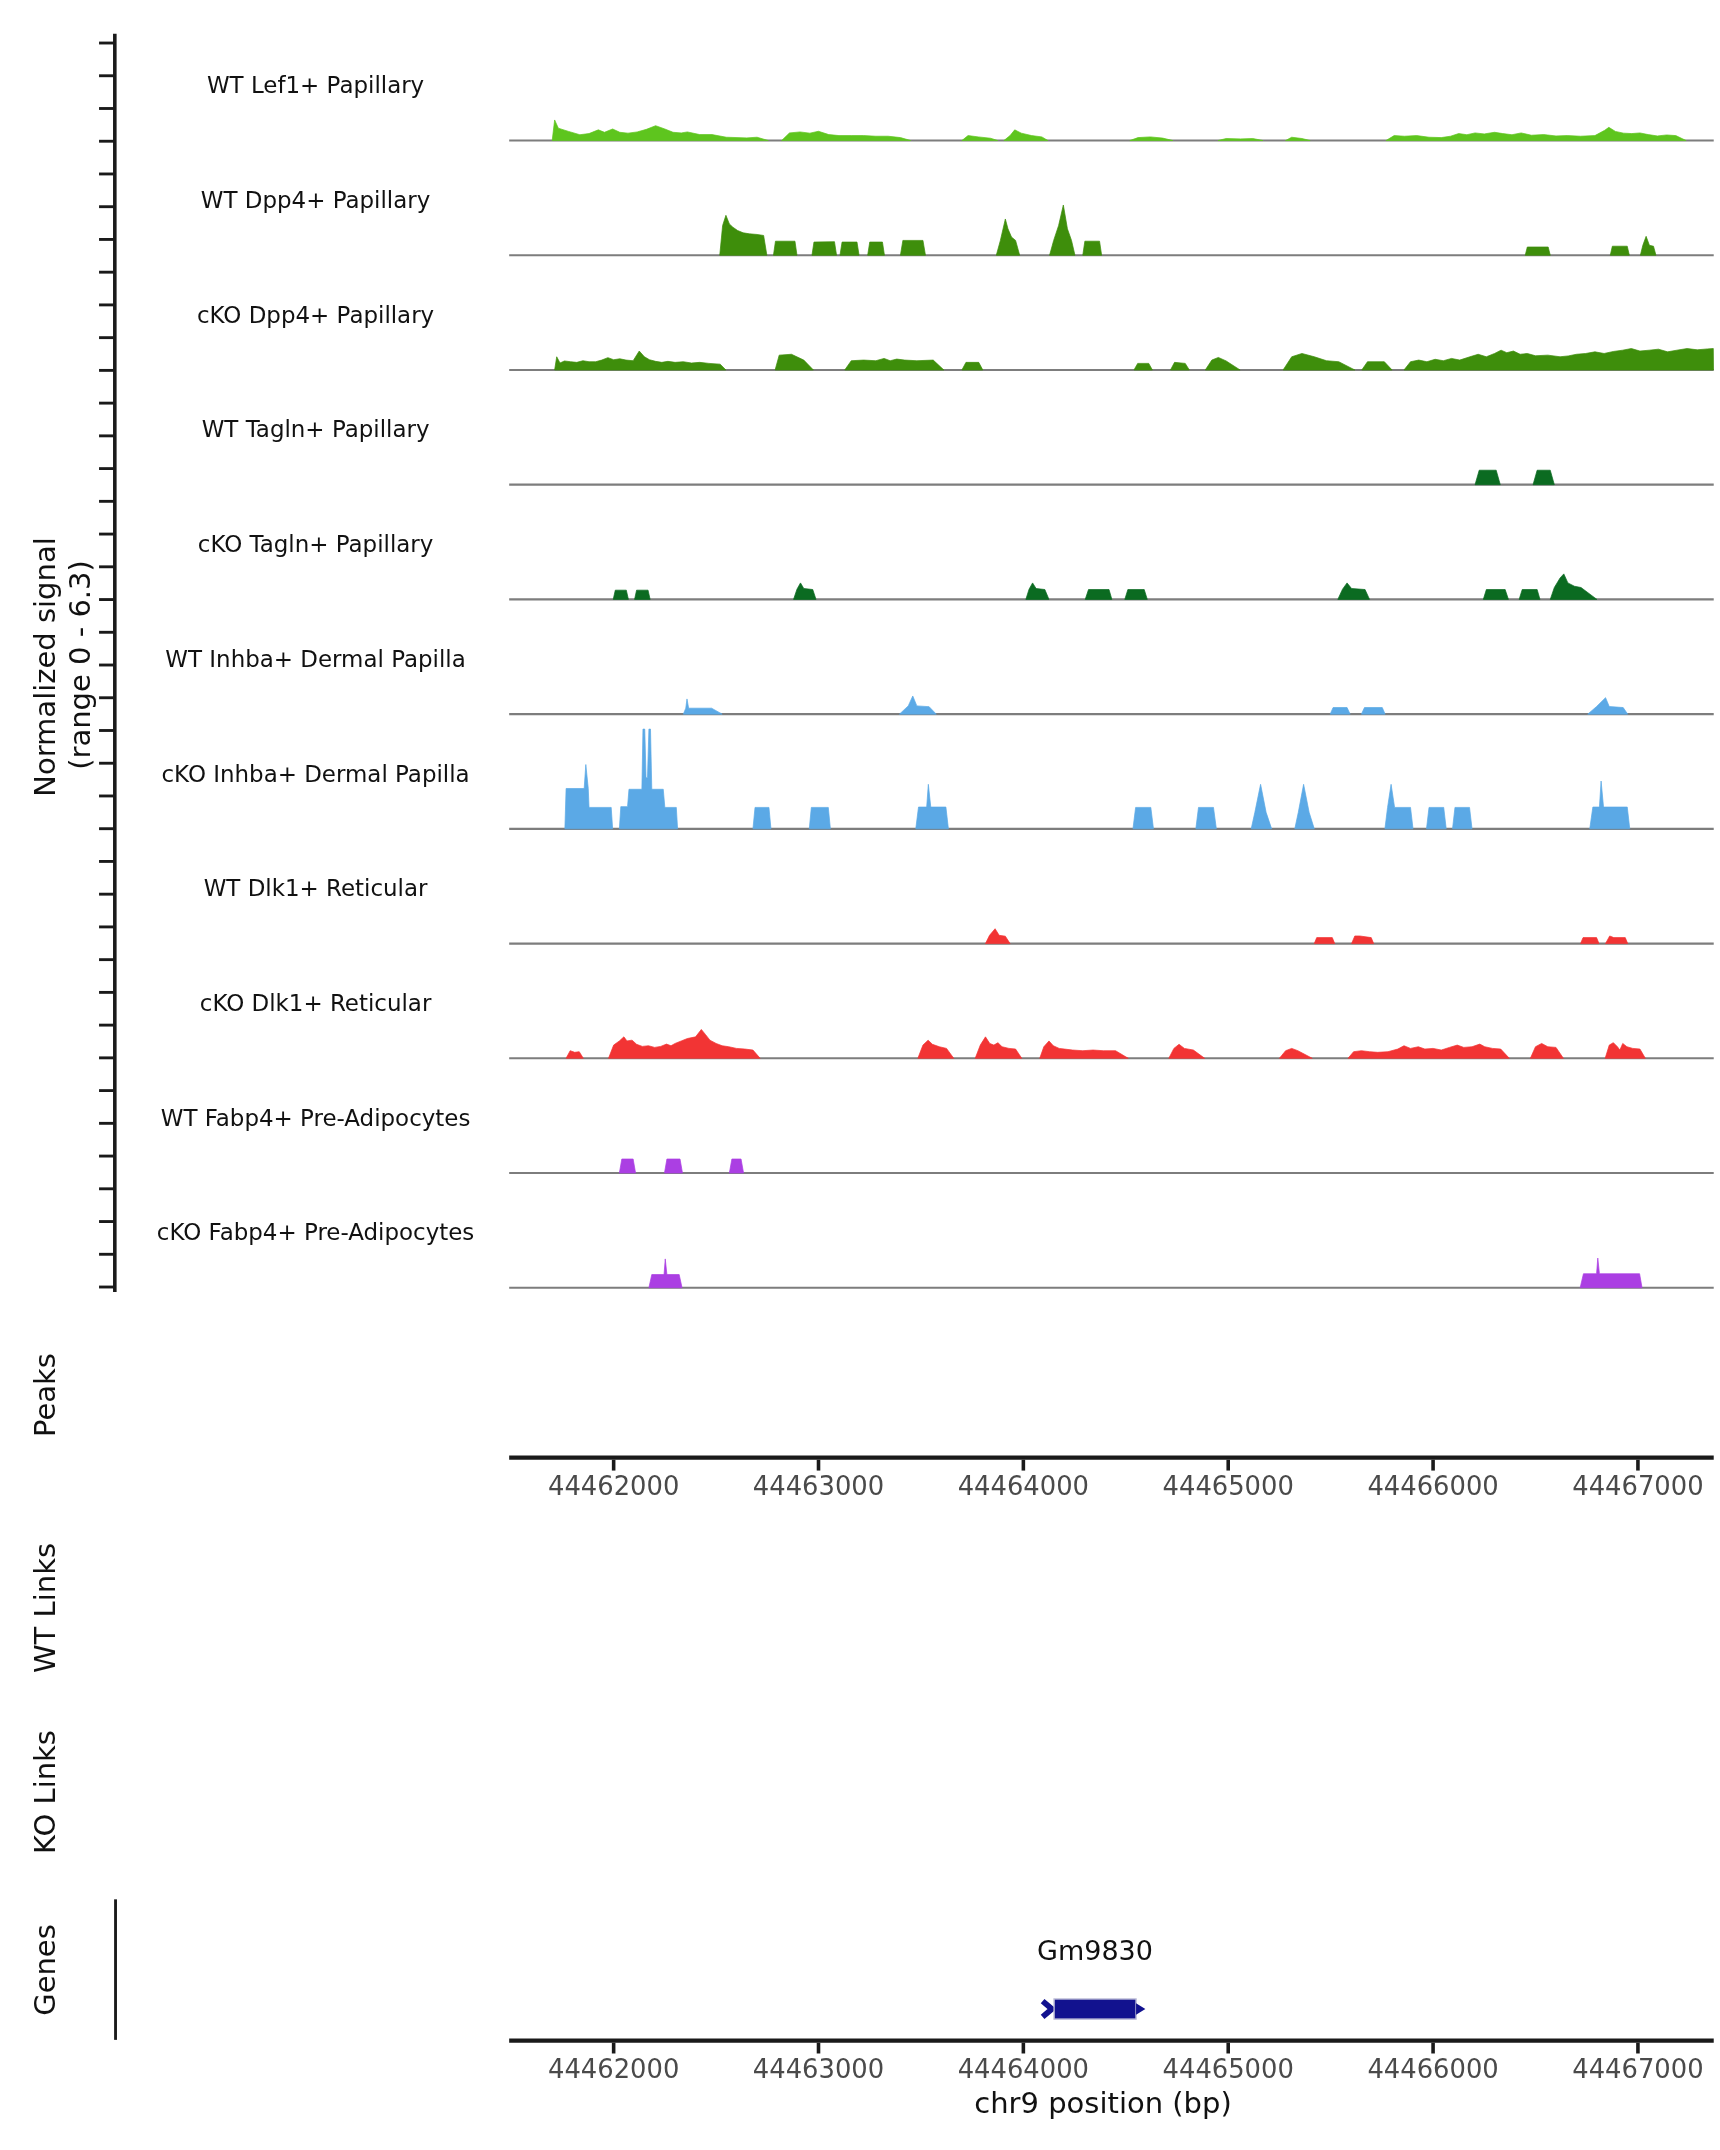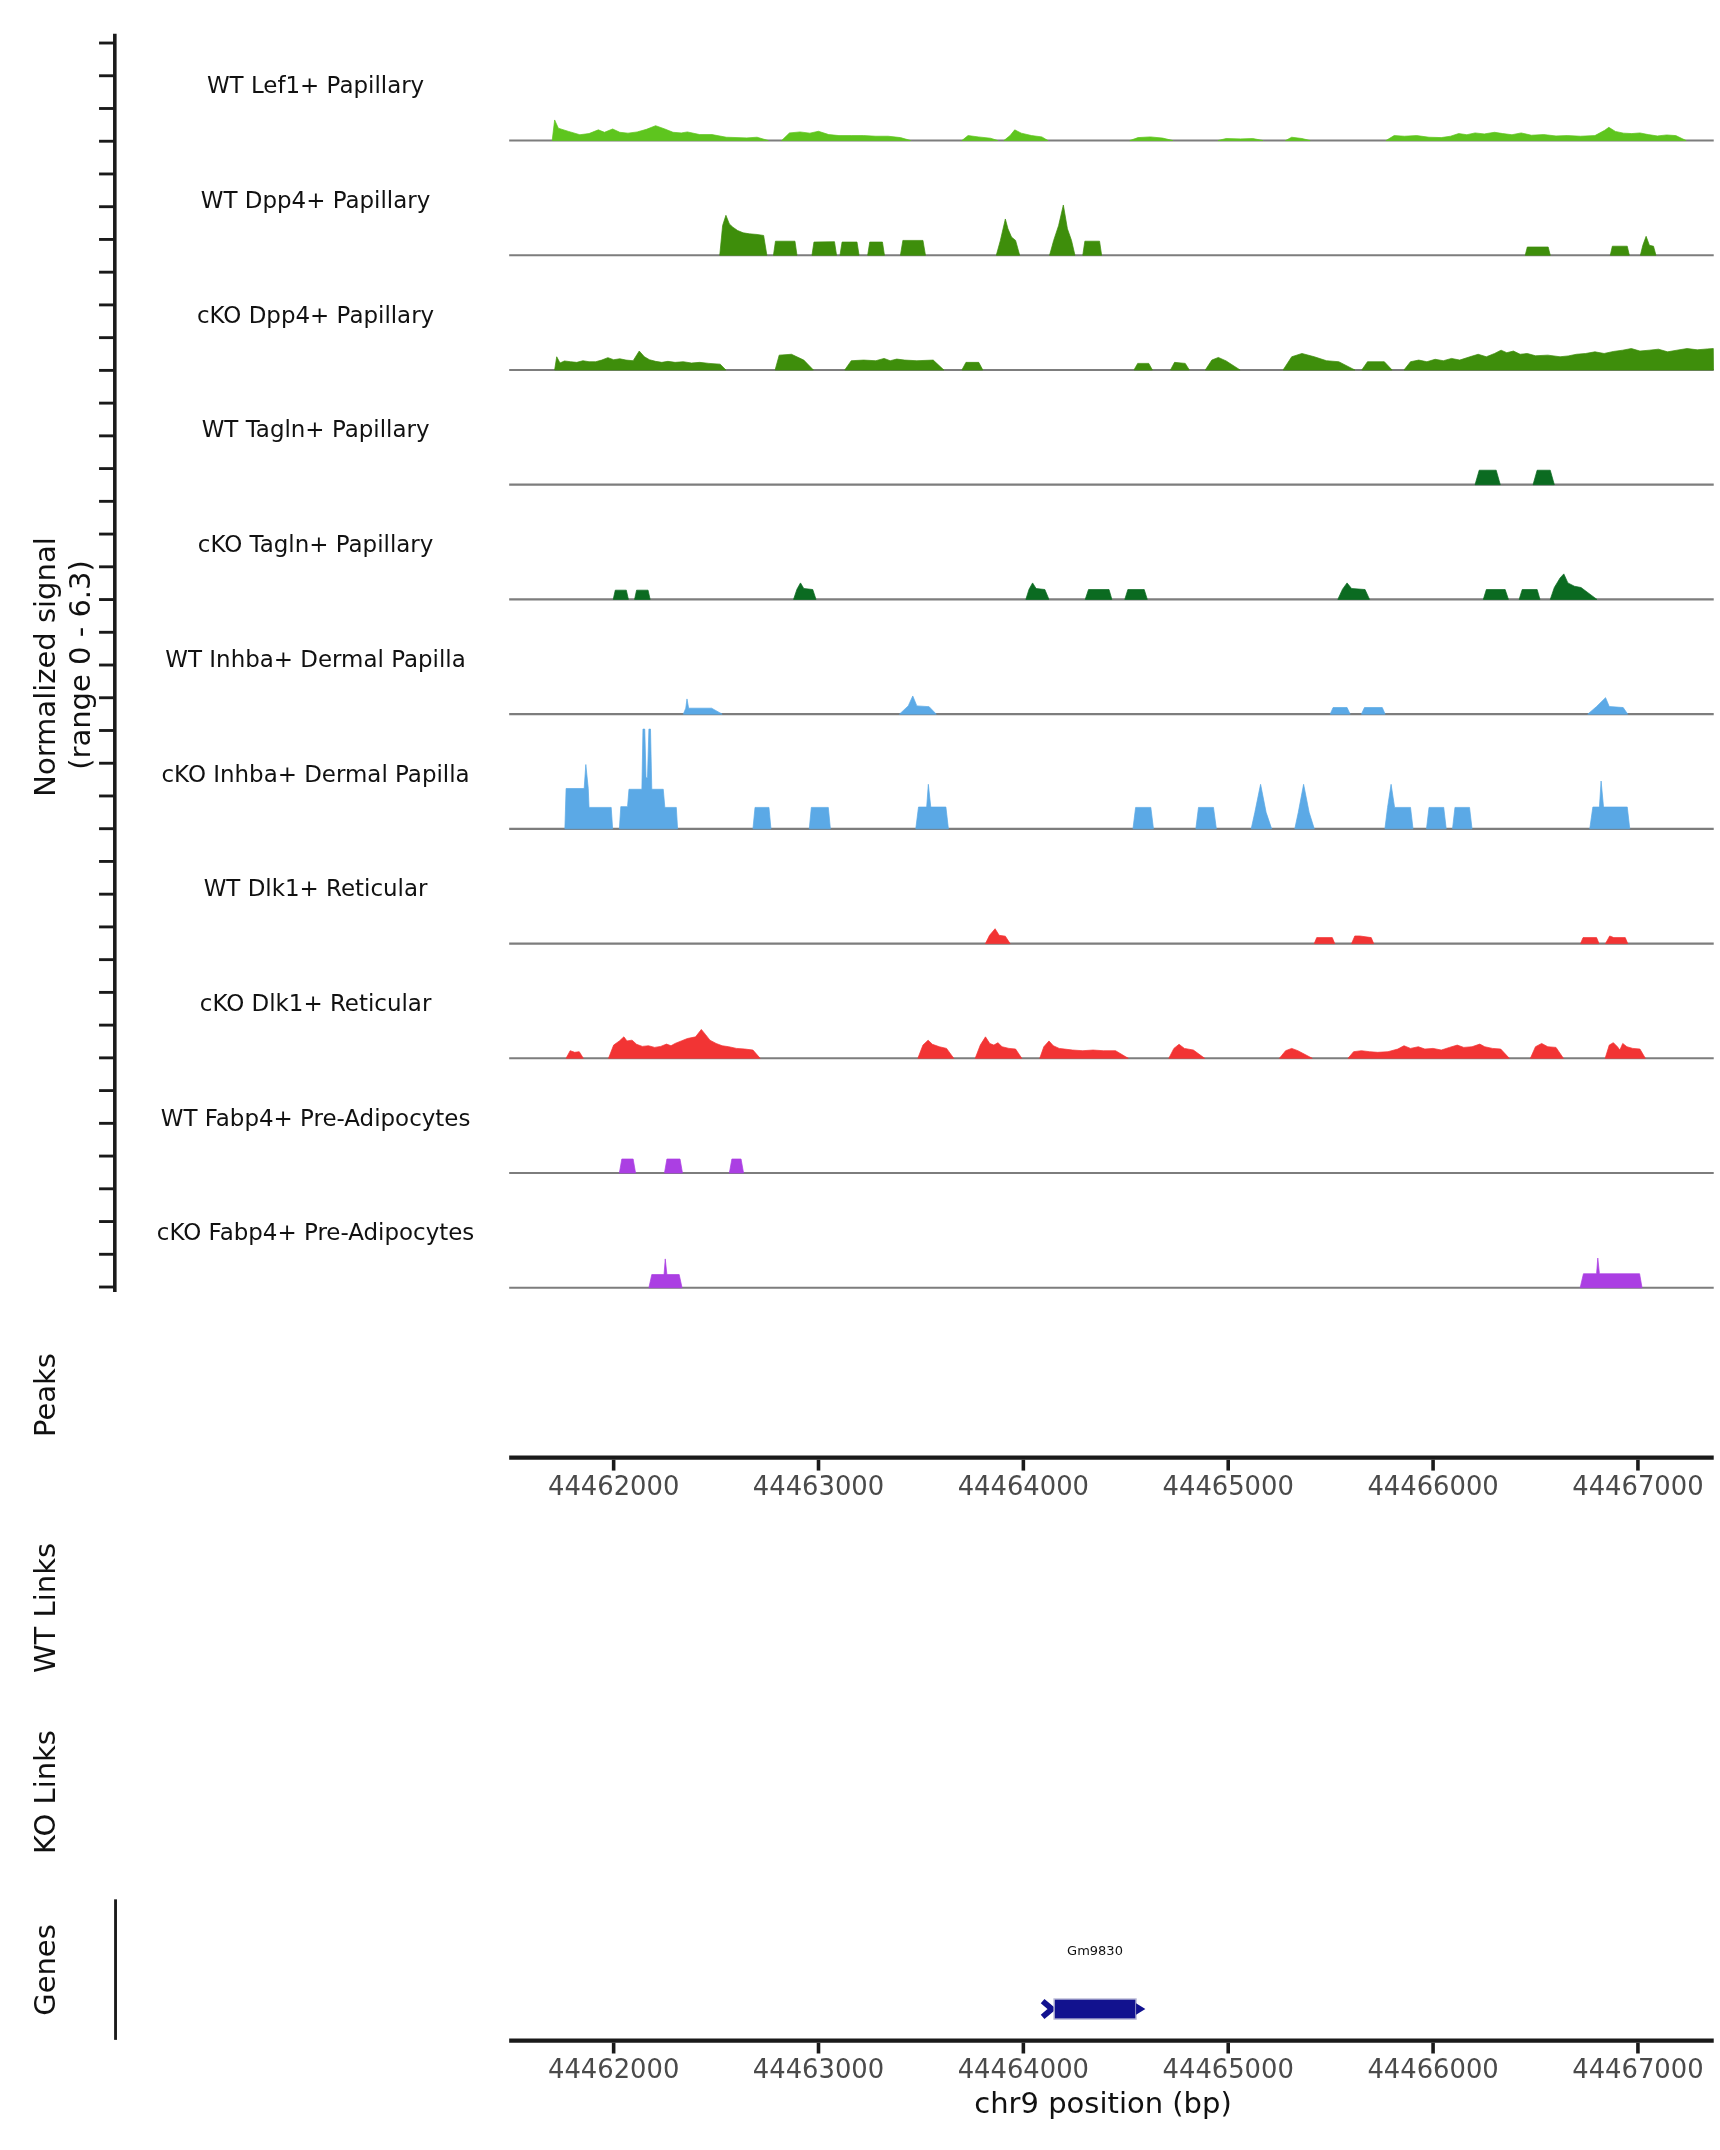--- a/index.html
+++ b/index.html
@@ -11,21 +11,21 @@
        font-size:29px;color:#111111;}
   .ylab1{left:45px;top:667px;}
   .ylab2{left:80px;top:665px;}
   .peaks-lab{left:45px;top:1395px;}
   .wtlinks-lab{left:45px;top:1608px;}
   .kolinks-lab{left:45px;top:1792px;}
   .genes-lab{left:45px;top:1970px;}
   .xlabel{position:absolute;white-space:nowrap;transform:translate(-50%,-50%);
           font-size:29px;color:#111111;left:1103px;top:2103px;text-align:right;}
   .gene-label{position:absolute;white-space:nowrap;transform:translate(-50%,-50%);
-          font-size:13px;color:#111111;left:1095px;top:1950px;}
+          font-size:27px;color:#111111;left:1095px;top:1950px;}
 </style>
 </head>
 <body>
 
 <div class="canvas">
 
   <svg id="plot-svg" width="1721" height="2151" viewBox="0 0 2400 3000">
       <line x1="160" y1="47" x2="160" y2="1802" stroke="#1A1A1A" stroke-width="5"></line>
       <line x1="138" y1="60" x2="160" y2="60" stroke="#1A1A1A" stroke-width="4"></line>
       <line x1="138" y1="105.65789473684211" x2="160" y2="105.65789473684211" stroke="#1A1A1A" stroke-width="4"></line>

